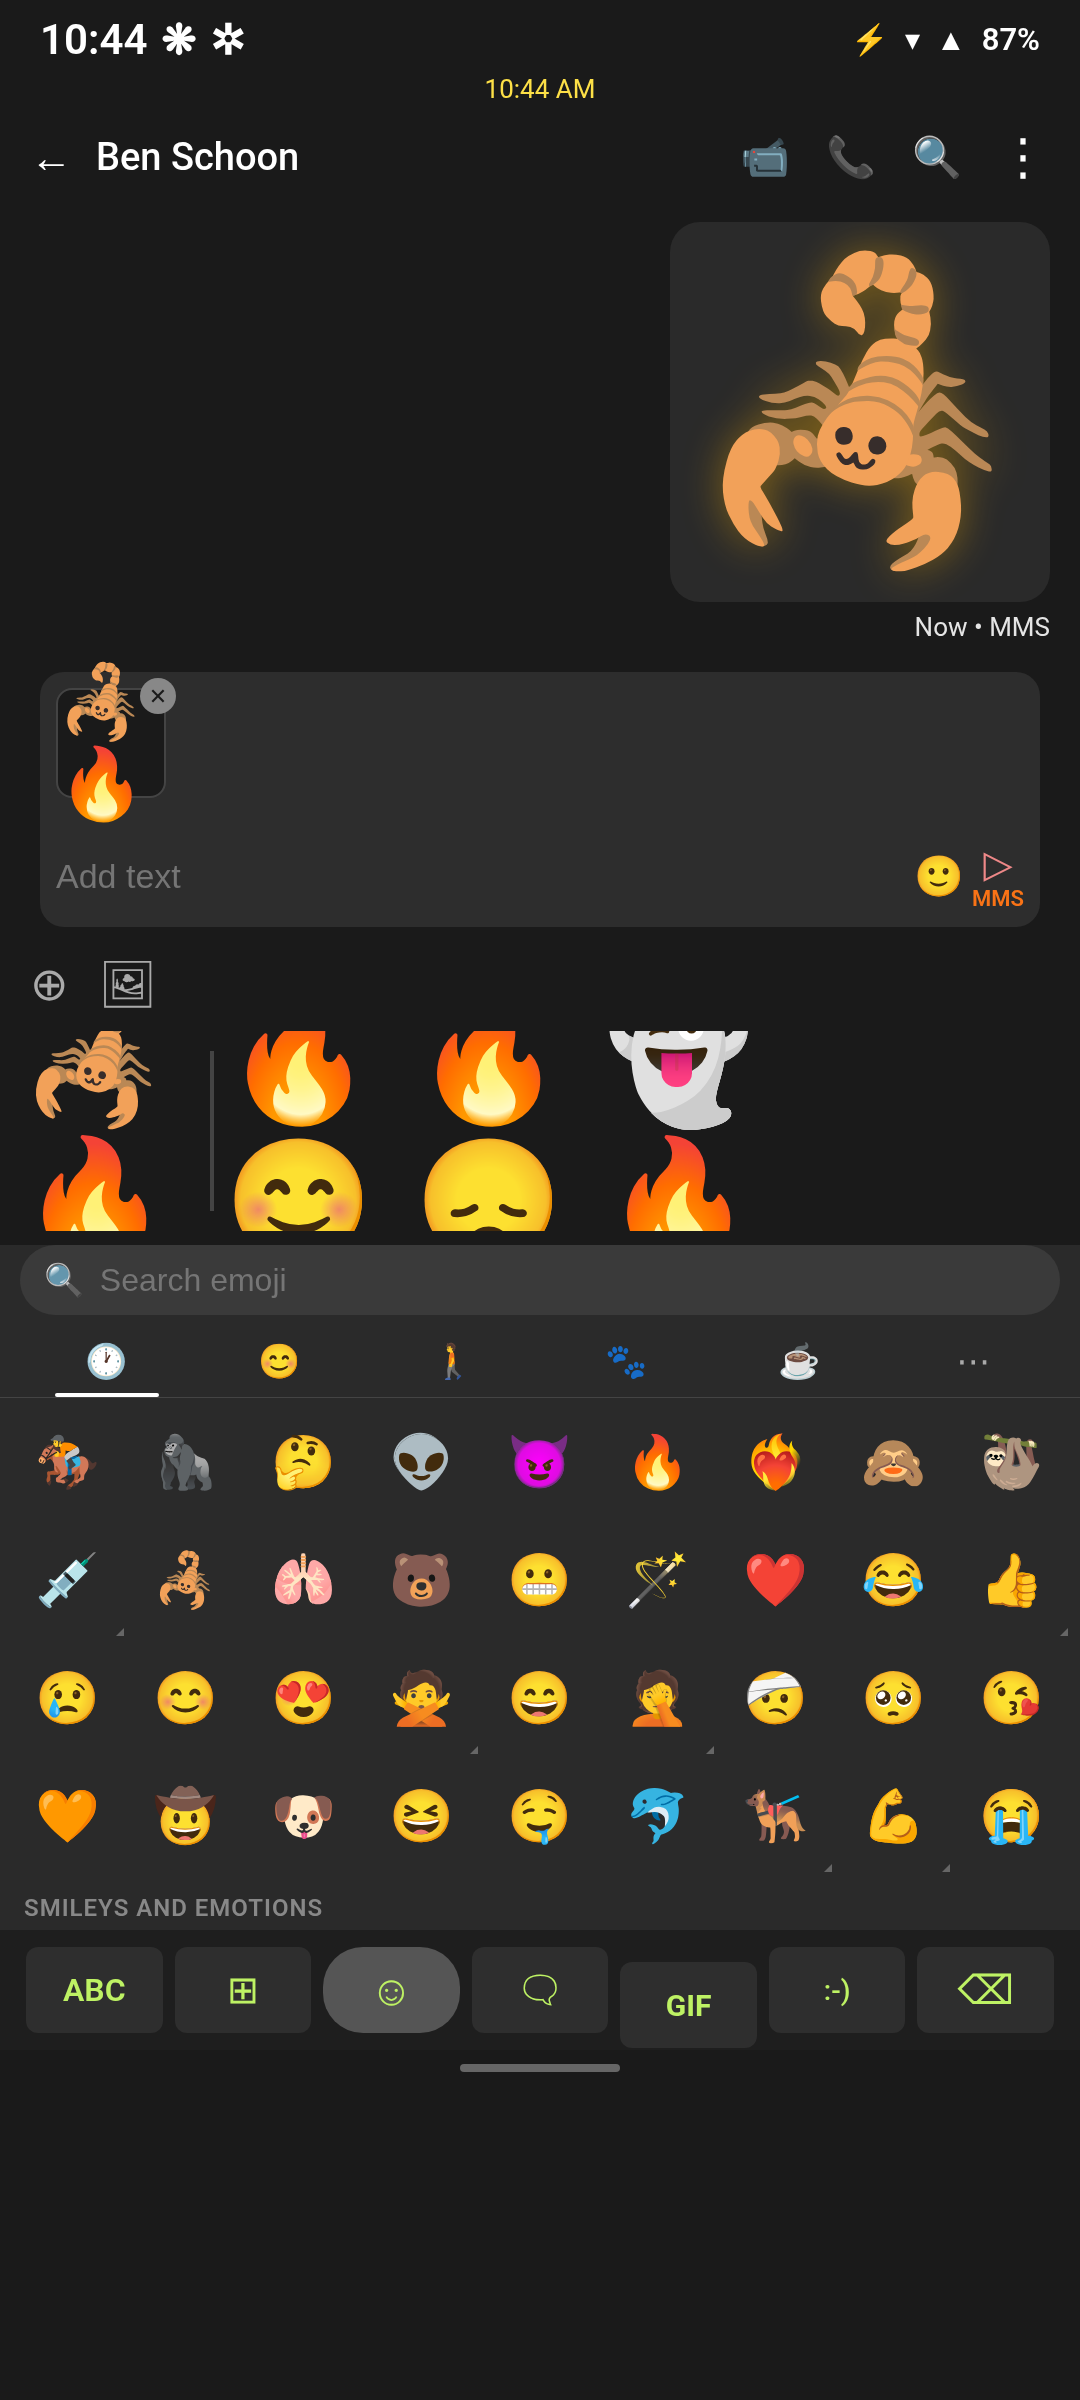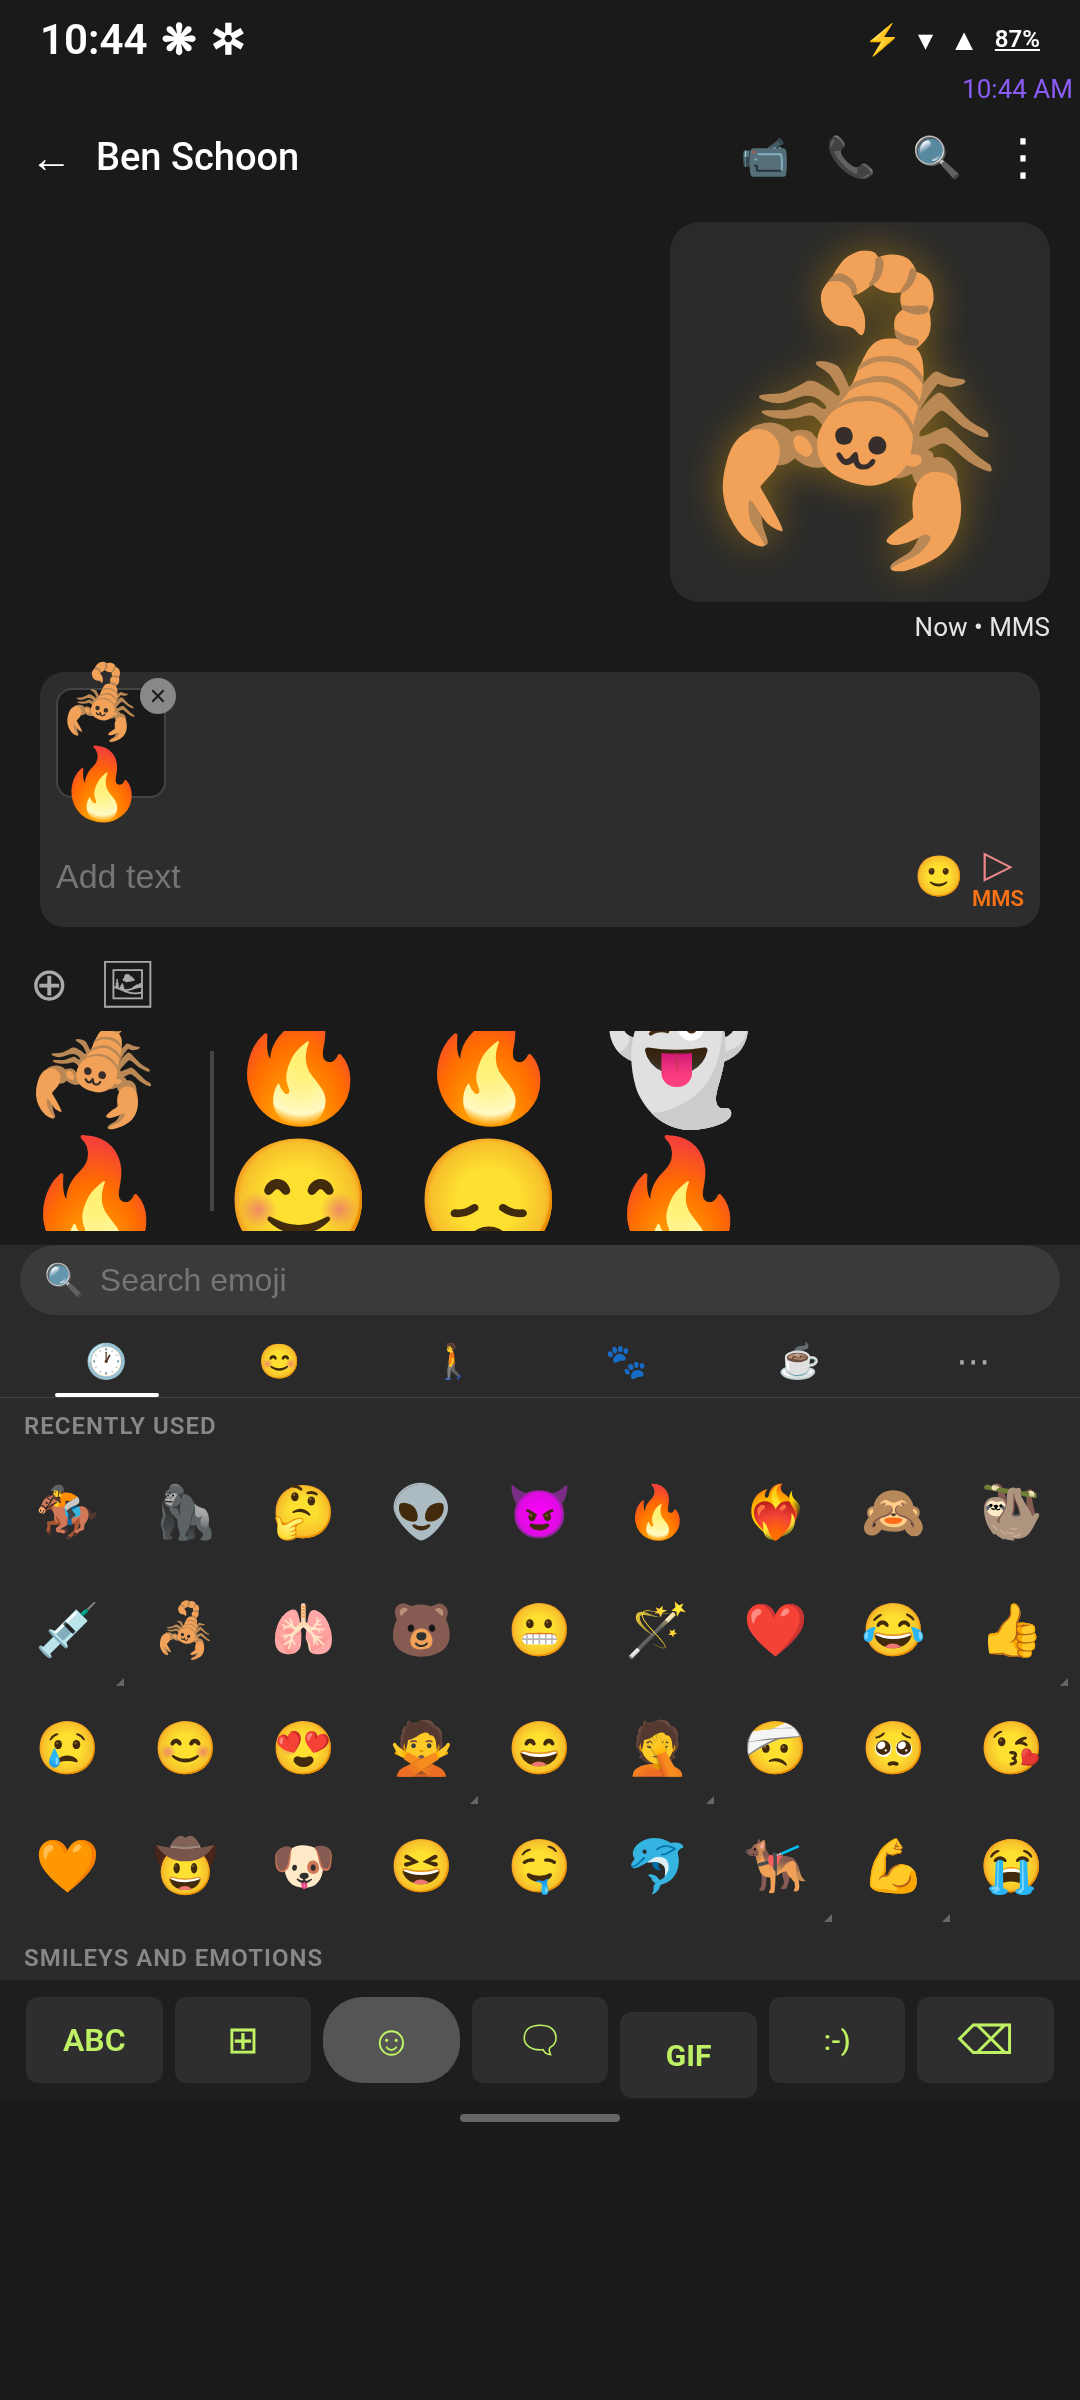--- a/index.html
+++ b/index.html
@@ -30,26 +30,26 @@
       font-weight: 600;
       color: #fff;
     }
     .status-right {
       display: flex;
       align-items: center;
       gap: 16px;
       font-size: 30px;
       color: #fff;
     }
-    .battery-text { font-size: 24px; font-weight: 600; text-decoration: underline; }
+    .battery-text { font-size: 31px; font-weight: 600; }
 
     
     .time-indicator {
-      text-align: right;
-      color: #8b5cf6;
+      text-align: center;
+      color: #fde047;
       font-size: 26px;
       padding: 4px 7px 8px;
     }
 
     
     .app-bar {
       display: flex;
       align-items: center;
       padding: 14px 30px;
       background: #1a1a1a;
@@ -438,21 +438,20 @@
 
   <div class="emoji-tabs">
     <div class="emoji-tab active">🕐</div>
     <div class="emoji-tab">😊</div>
     <div class="emoji-tab">🚶</div>
     <div class="emoji-tab">🐾</div>
     <div class="emoji-tab">☕</div>
     <div class="emoji-tab">⋯</div>
   </div>
 
-  <div class="emoji-section-label">RECENTLY USED</div>
 
   <div class="emoji-grid">
     <div class="emoji-cell">🏇</div>
     <div class="emoji-cell">🦍</div>
     <div class="emoji-cell">🤔</div>
     <div class="emoji-cell">👽</div>
     <div class="emoji-cell">😈</div>
     <div class="emoji-cell">🔥</div>
     <div class="emoji-cell">❤️‍🔥</div>
     <div class="emoji-cell">🙈</div>

